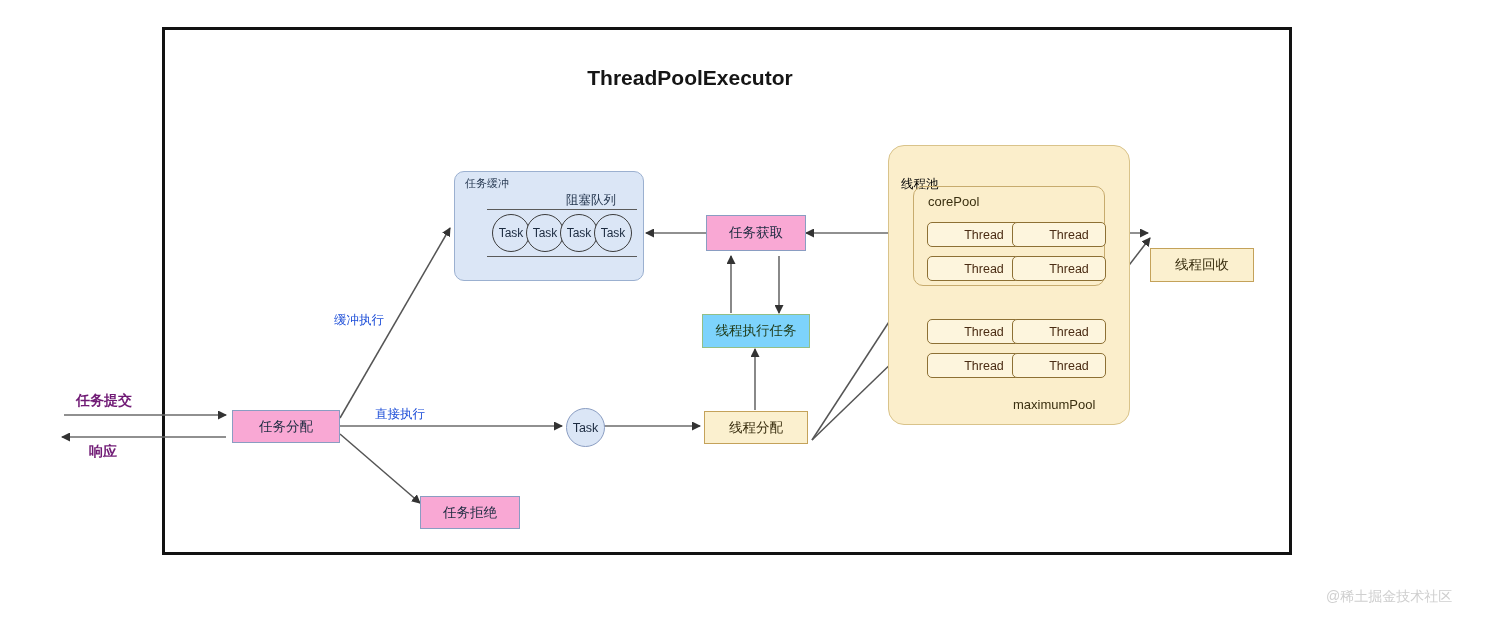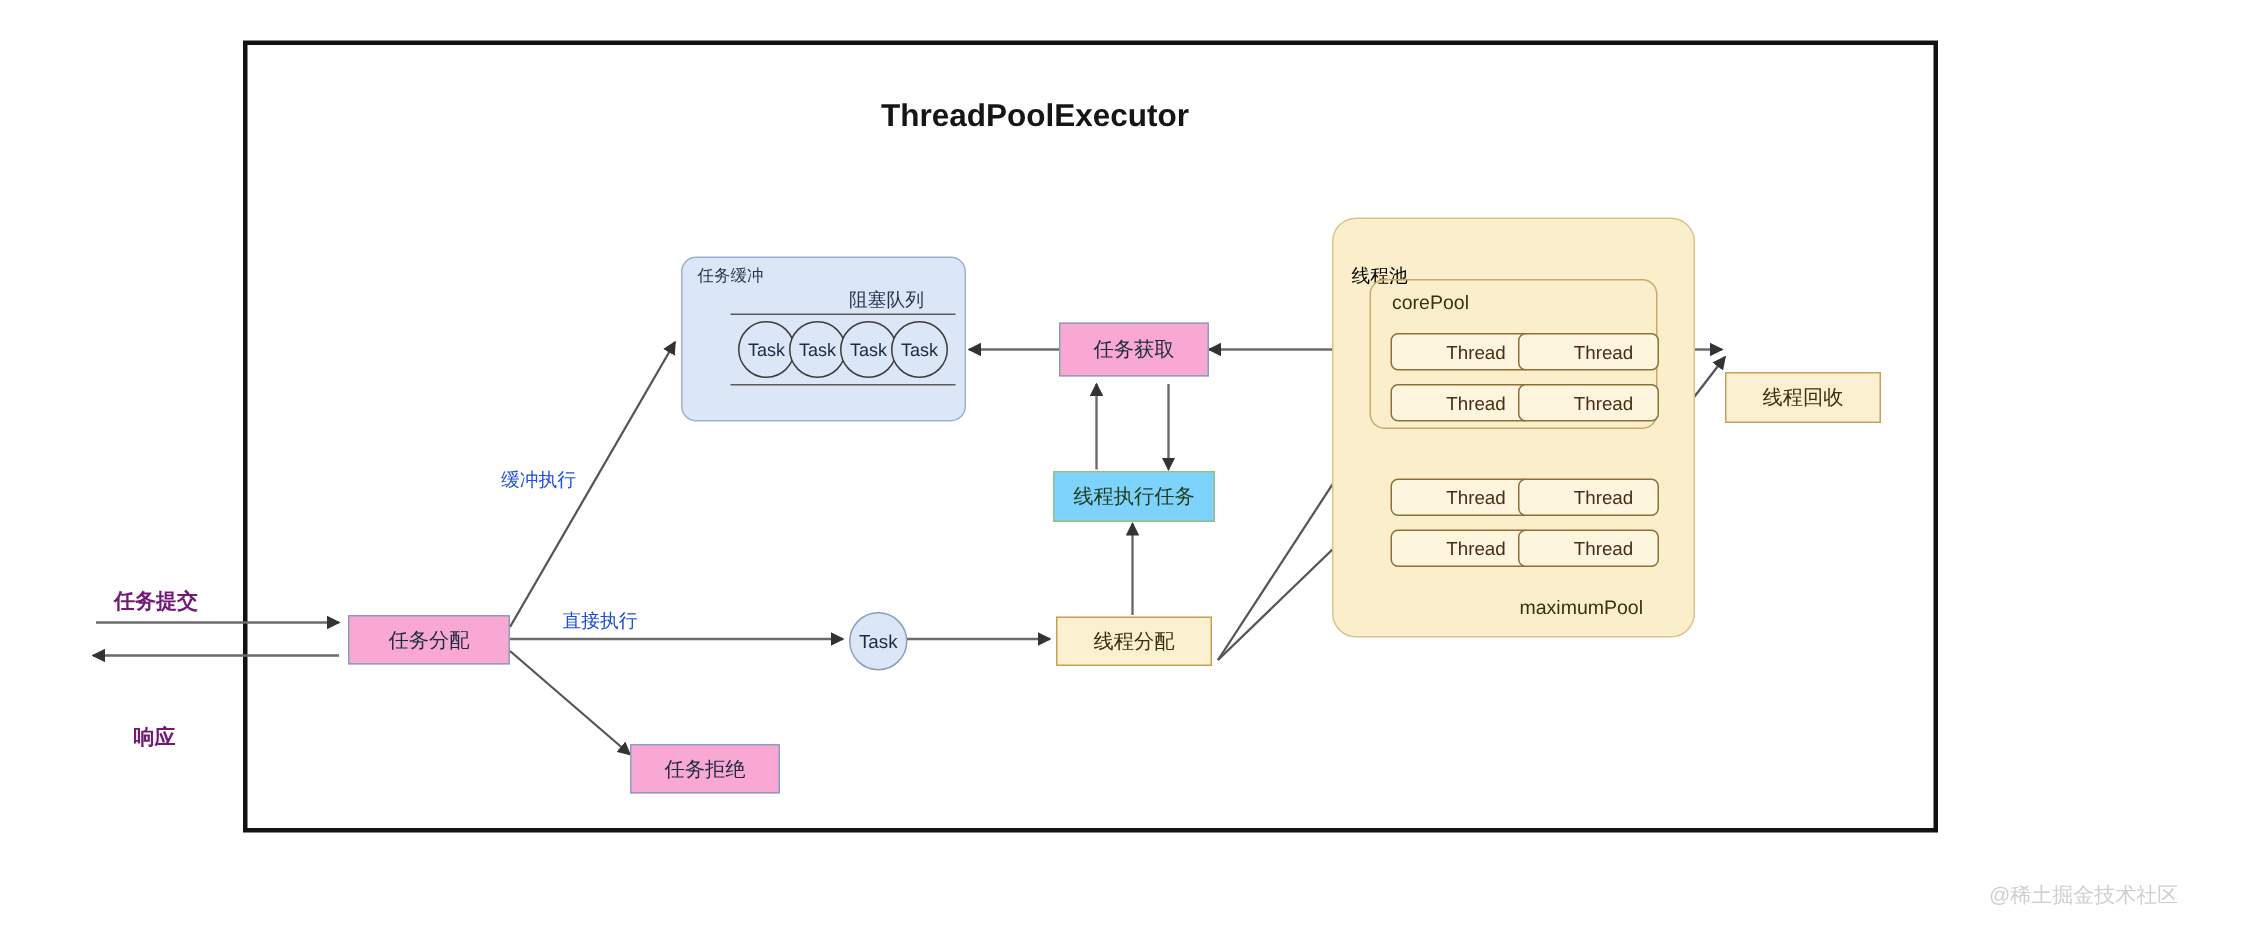--- a/index.html
+++ b/index.html
@@ -241,21 +241,21 @@
     <line x1="812" y1="440" x2="928" y2="262" stroke="#555" stroke-width="1.5" marker-end="url(#ah)"></line>
 
     <line x1="812" y1="440" x2="928" y2="328" stroke="#555" stroke-width="1.5" marker-end="url(#ah)"></line>
 
     <line x1="1088" y1="233" x2="1148" y2="233" stroke="#6b6b6b" stroke-width="1.6" marker-end="url(#ah)"></line>
 
     <line x1="1076" y1="334" x2="1150" y2="238" stroke="#555" stroke-width="1.5" marker-end="url(#ah)"></line>
   </svg>
 
   <div class="io-label" style="left:76px; top:392px;">任务提交</div>
-  <div class="io-label" style="left:89px; top:443px;margin-top:40px;">响应</div>
+  <div class="io-label" style="left:89px; top:443px;">响应</div>
 
   <div class="edge-label" style="left:334px; top:312px;">缓冲执行</div>
   <div class="edge-label" style="left:375px; top:406px;">直接执行</div>
 
   <div class="node blue-box" style="left:232px; top:410px; width:108px; height:33px;">
     <span>任务分配</span>
   </div>
 
   <div class="node blue-box" style="left:420px; top:496px; width:100px; height:33px;">
     <span>任务拒绝</span>

